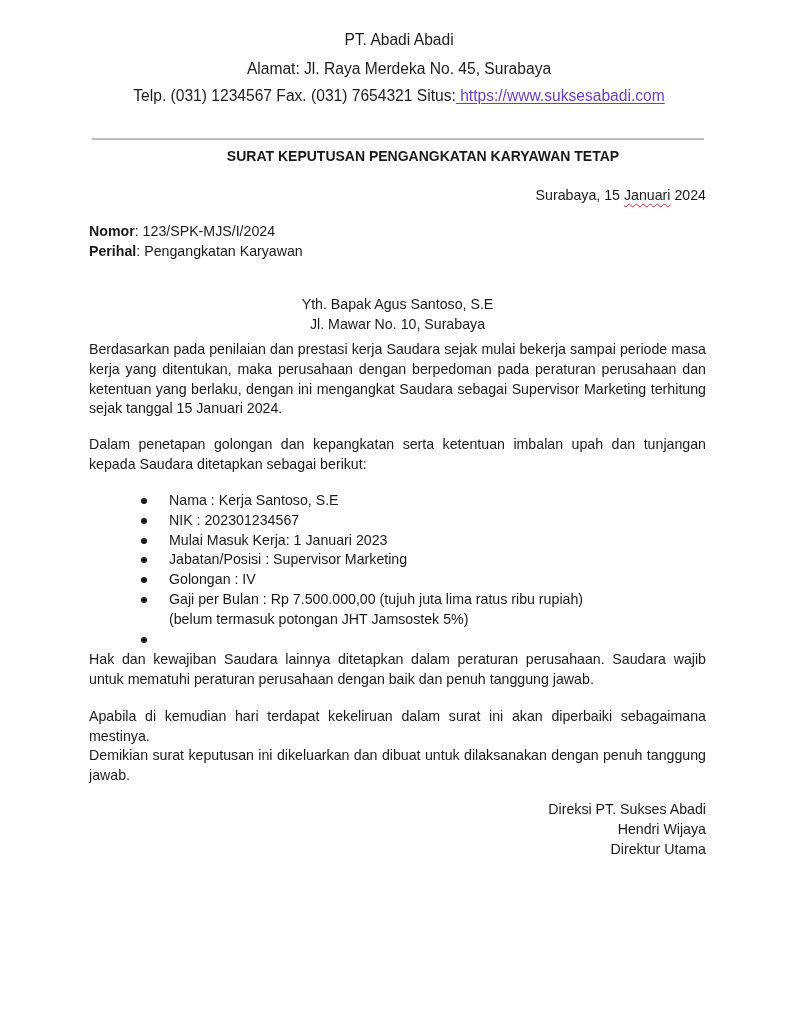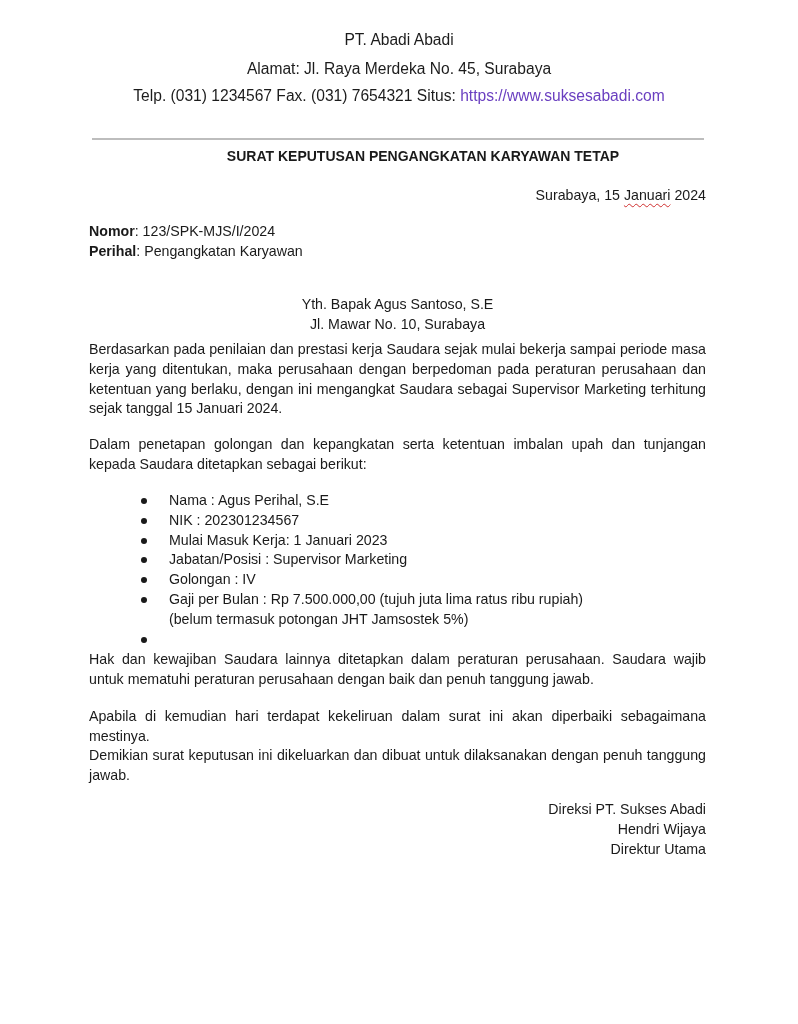--- a/index.html
+++ b/index.html
@@ -28,20 +28,21 @@
       width: 798px;
       text-align: center;
       font-size: 15.6px;
       color: #1c1c1c;
     }
     .lh-name { top: 31px; }
     .lh-address { top: 60px; }
     .lh-contact { top: 87px; }
     .lh-link {
       color: #6a3fc0;
+      text-decoration: underline;
       text-underline-offset: 2px;
       margin-top: 20px;
     }
     .divider {
       position: absolute;
       left: 92px;
       top: 138px;
       width: 612px;
       height: 0;
       border-top: 2px solid #bdbdbd;
@@ -142,21 +143,21 @@
 
   <div class="block recipient">
     <span class="line">Yth. Bapak Agus Santoso, S.E</span>
     <span class="line">Jl. Mawar No. 10, Surabaya</span>
   </div>
 
   <div class="block para p1">Berdasarkan pada penilaian dan prestasi kerja Saudara sejak mulai bekerja sampai periode masa kerja yang ditentukan, maka perusahaan dengan berpedoman pada peraturan perusahaan dan ketentuan yang berlaku, dengan ini mengangkat Saudara sebagai Supervisor Marketing terhitung sejak tanggal 15 Januari 2024.</div>
   <div class="block para p2">Dalam penetapan golongan dan kepangkatan serta ketentuan imbalan upah dan tunjangan kepada Saudara ditetapkan sebagai berikut:</div>
 
   <ul class="list">
-    <li><span class="bullet"></span><span>Nama : Agus Perihal, S.E</span></li>
+    <li><span class="bullet"></span><span>Nama : Kerja Santoso, S.E</span></li>
     <li><span class="bullet"></span><span>NIK : 202301234567</span></li>
     <li><span class="bullet"></span><span>Mulai Masuk Kerja: 1 Januari 2023</span></li>
     <li><span class="bullet"></span><span>Jabatan/Posisi : Supervisor Marketing</span></li>
     <li><span class="bullet"></span><span>Golongan : IV</span></li>
     <li>
         <span class="bullet"></span>
         <span class="line">Gaji per Bulan : Rp 7.500.000,00 (tujuh juta lima ratus ribu rupiah)</span>
         <span class="line">(belum termasuk potongan JHT Jamsostek 5%)</span>
       </li>
     <li><span class="bullet"></span><span></span></li>

